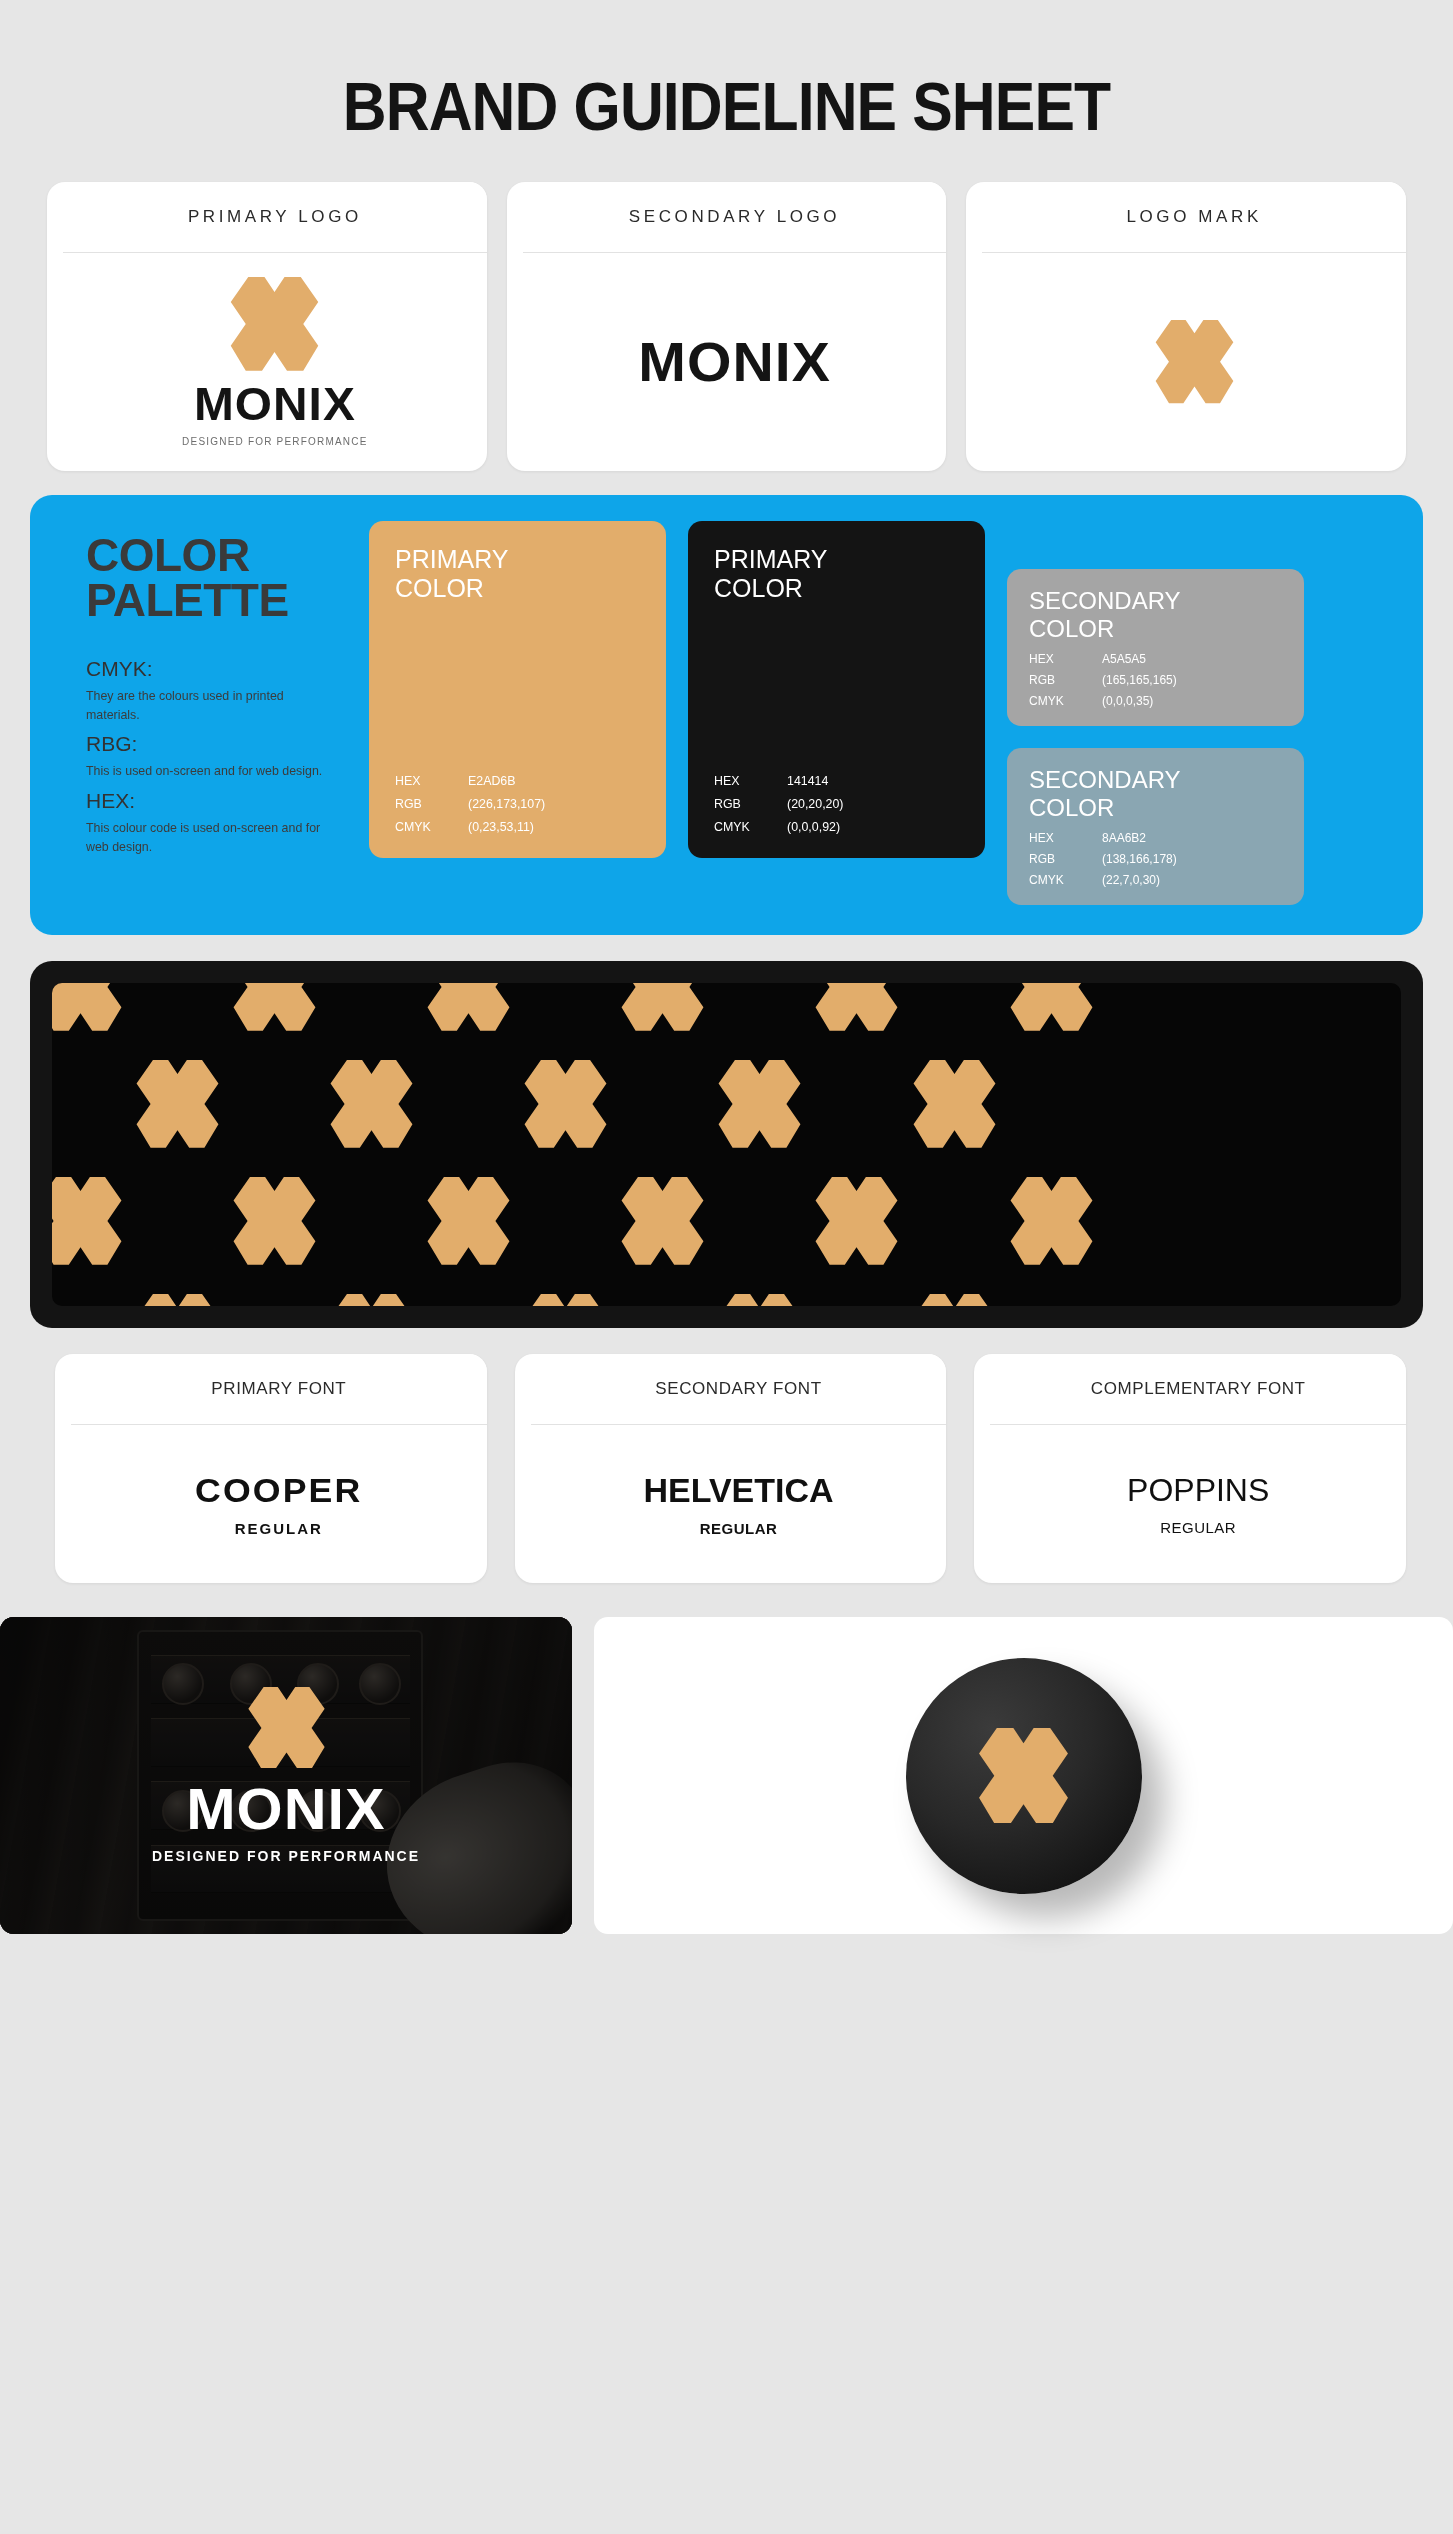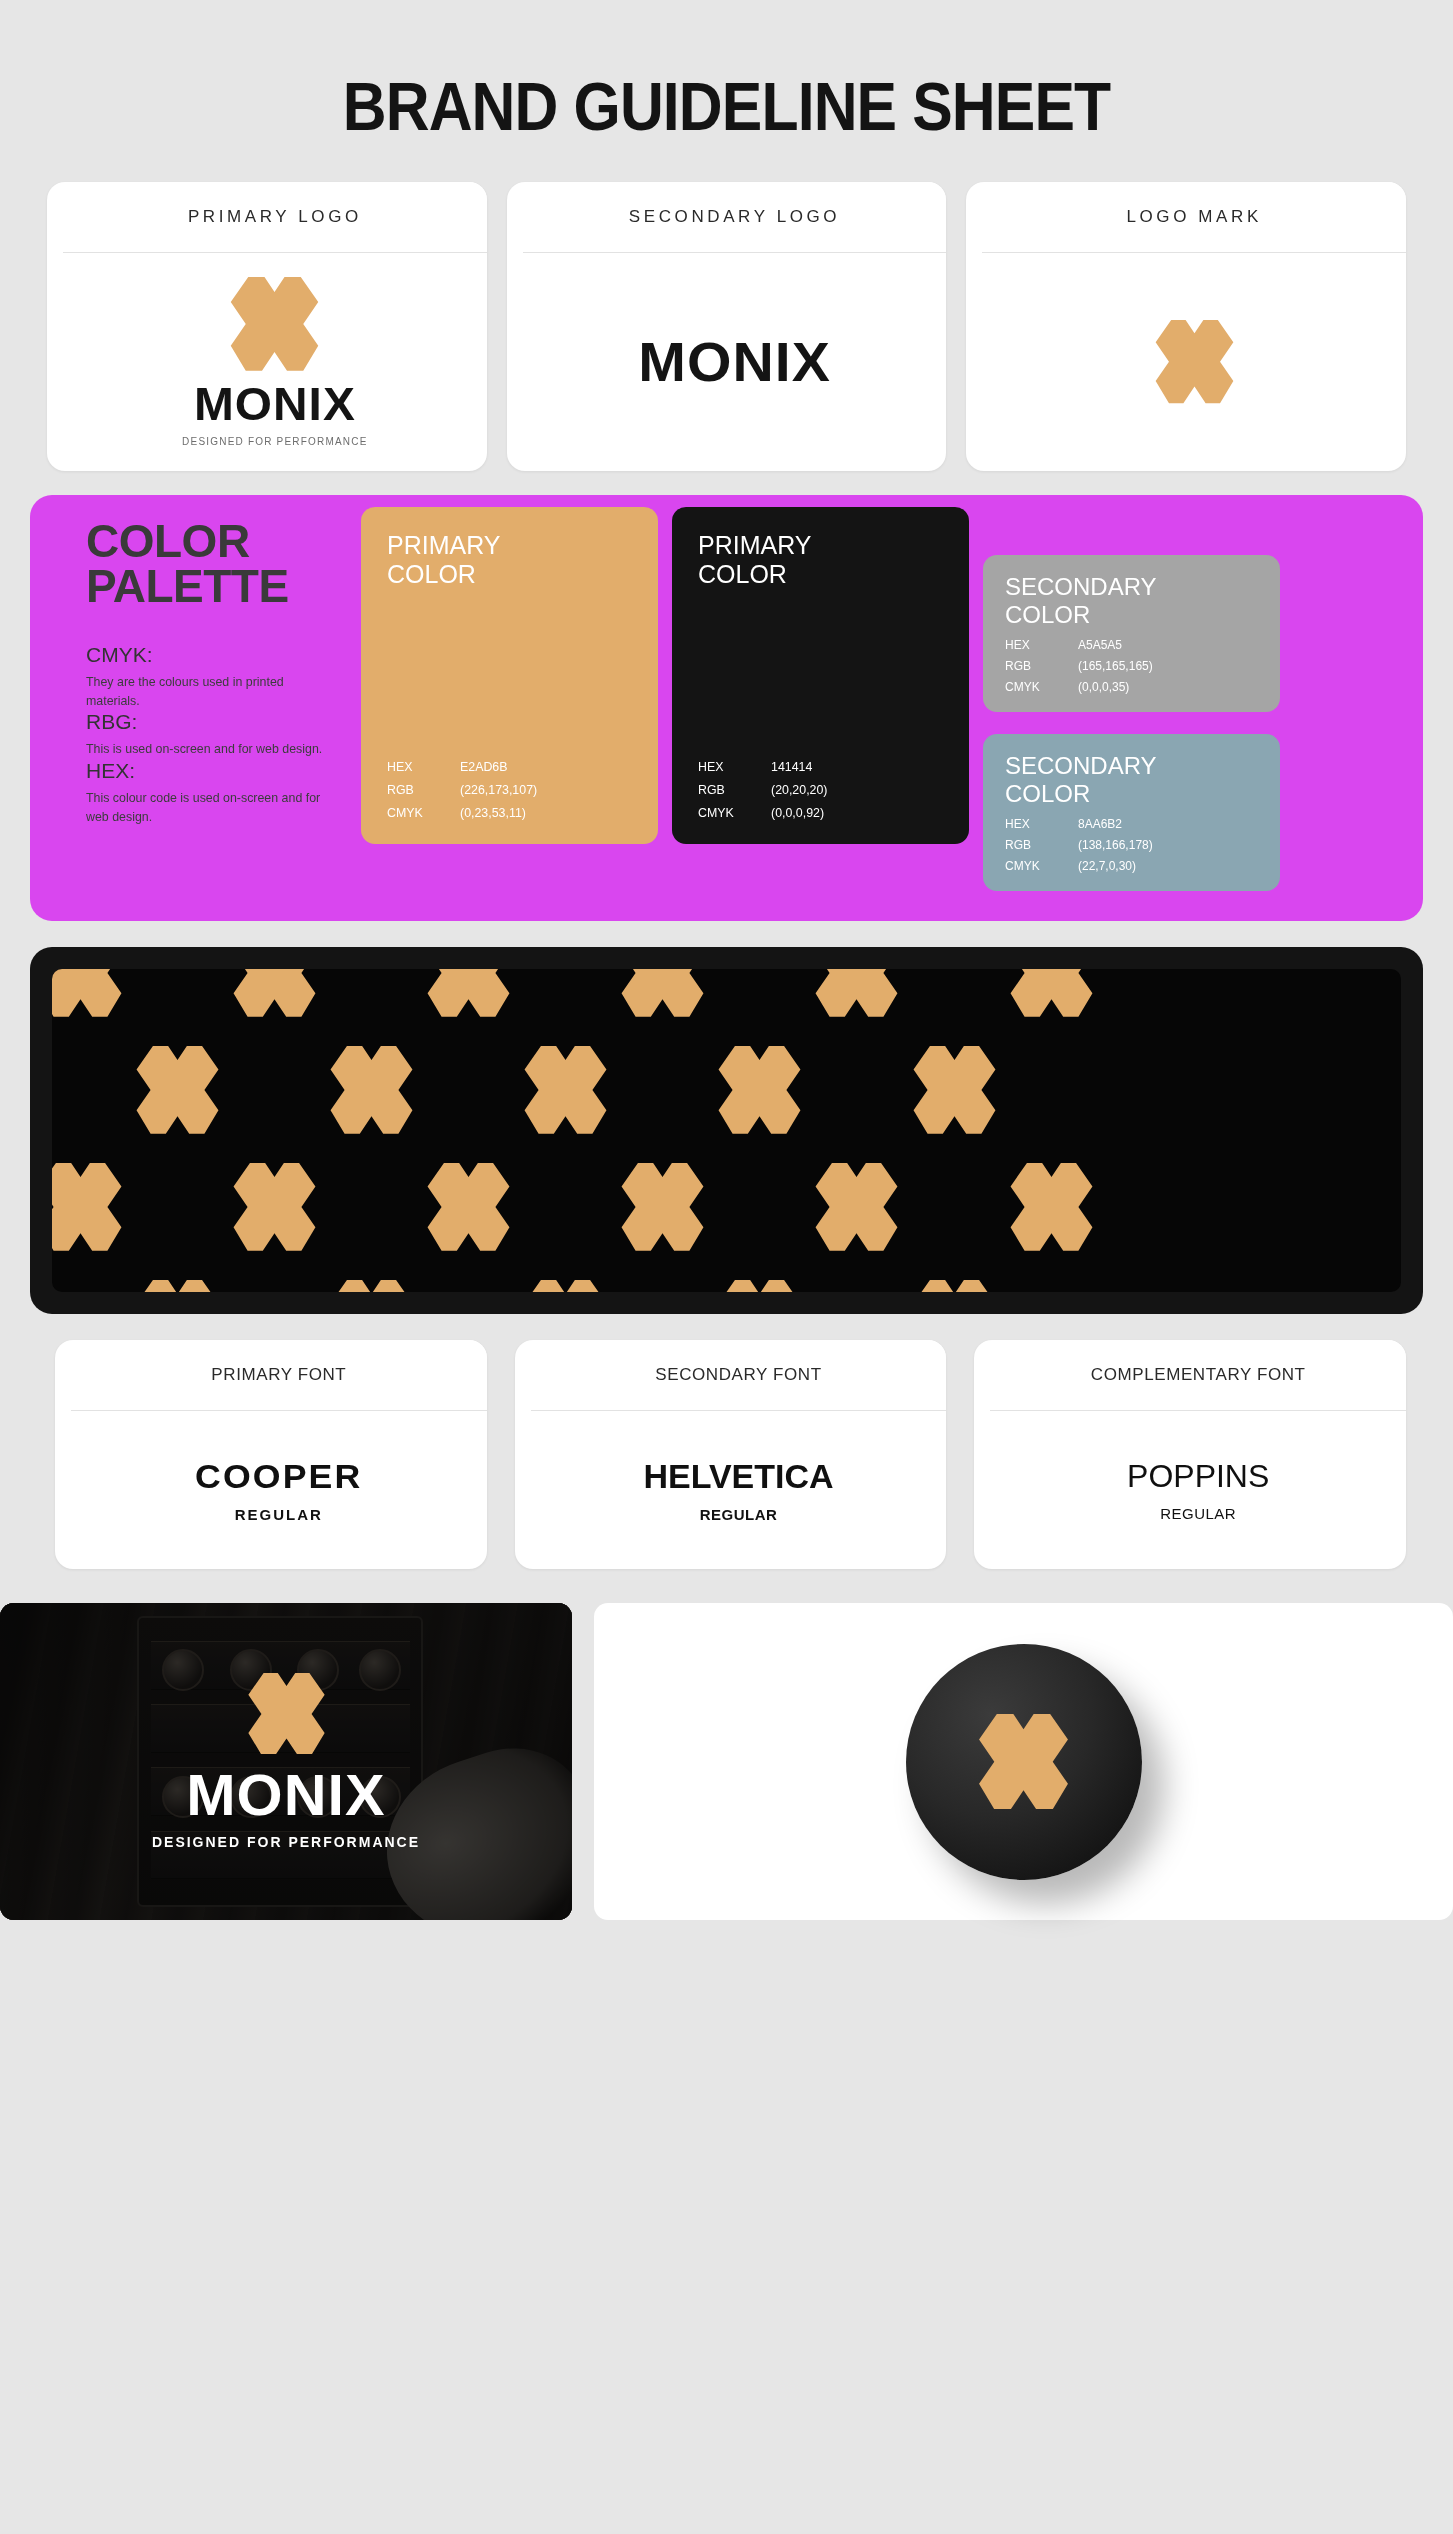--- a/index.html
+++ b/index.html
@@ -98,42 +98,42 @@
     font-size: 55px;
     font-weight: 700;
     letter-spacing: 1px;
     color: #141414;
     transform: scaleX(1.04);
   }
 
   
   .palette-panel {
     margin: 24px 30px 0 30px;
-    background: #d946ef;
+    background: #0ea5e9;
     border-radius: 22px;
-    padding: 12px 28px 30px 30px;
-    display: flex;
-    gap: 14px;
+    padding: 26px 28px 30px 30px;
+    display: flex;
+    gap: 22px;
   }
   .palette-left { width: 287px; padding-left: 26px; padding-top: 12px; }
   .palette-title {
     font-size: 46px;
     font-weight: 700;
     line-height: 0.98;
     color: #3a3a3a;
     letter-spacing: -0.5px;
   }
   .palette-defs { margin-top: 34px; }
   .def-term {
     font-size: 21px;
     color: #333;
     font-weight: 400;
     margin-top: 18px;
   }
-  .def-term:first-child { margin-top: 0; }
+  .def-term:first-child { margin-top: 8px; }
   .def-desc {
     font-size: 12.4px;
     line-height: 1.5;
     color: #3c3c3c;
     margin-top: 6px;
     max-width: 248px;
   }
 
   .swatch {
     border-radius: 14px;

